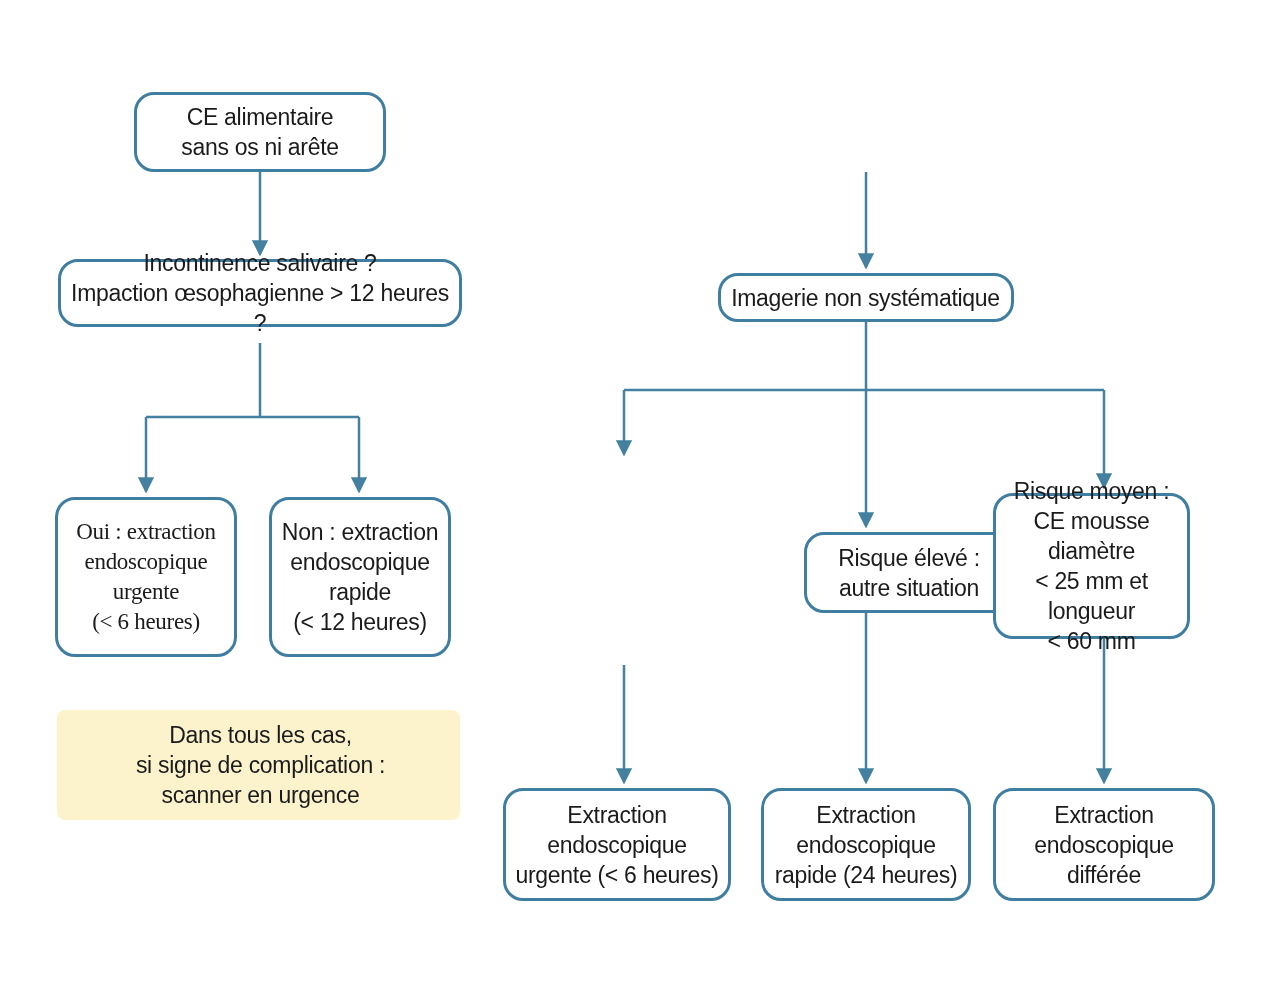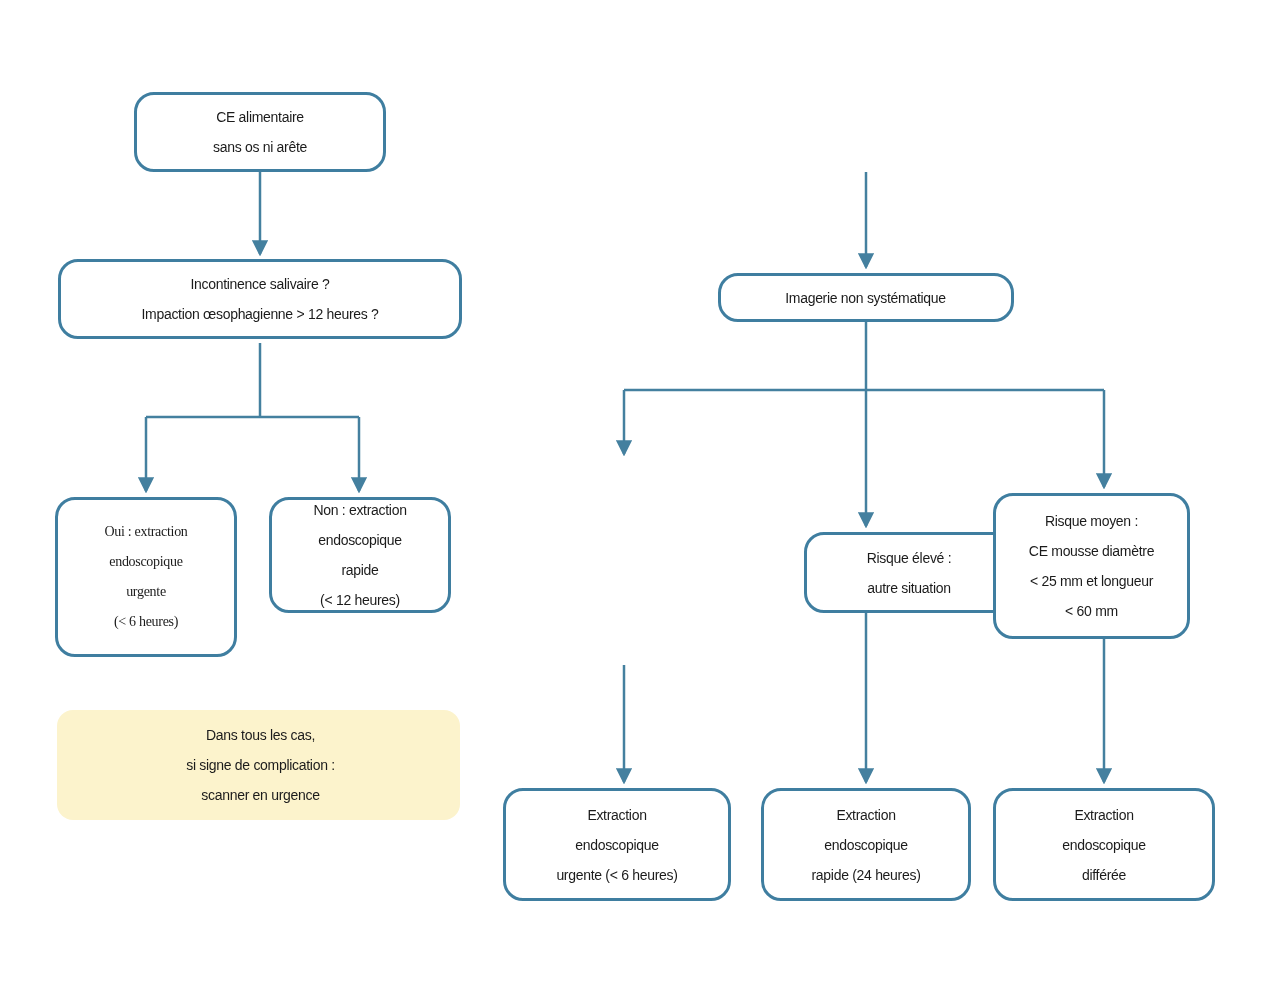--- a/index.html
+++ b/index.html
@@ -13,30 +13,30 @@
     letter-spacing:-0.3px;overflow:hidden;
   }
   .connectors{position:absolute;left:0;top:0;}
   .connectors g{stroke:var(--line);stroke-width:2.5;fill:none;}
   .connectors marker path{fill:var(--line);stroke:none;}
   .node{
     position:absolute;box-sizing:border-box;
     background:#ffffff;border:3px solid var(--border);border-radius:20px;
     display:flex;align-items:center;justify-content:center;
     text-align:center;white-space:pre-line;
-    font-size:14px;line-height:30px;padding:4px 8px;
+    font-size:23px;line-height:30px;padding:4px 8px;
   }
   .note{
-    background:var(--note_fill);border:none;border-radius:16px;padding-left:12px;
+    background:var(--note_fill);border:none;border-radius:8px;padding-left:12px;
   }
   
   #n-root-left   {left:134px;top:92px; width:252px;height:80px;}
-  #n-question    {left:58px; top:259px;width:404px;height:80px;}
+  #n-question    {left:58px; top:259px;width:404px;height:68px;}
   #n-yes         {left:55px; top:497px;width:182px;height:160px;font-family:Liberation Serif, serif;}
-  #n-no          {left:269px;top:497px;width:182px;height:116px;}
+  #n-no          {left:269px;top:497px;width:182px;height:160px;}
   #n-note        {left:57px; top:710px;width:403px;height:110px;}
   #n-root-right  {left:717px;top:92px; width:298px;height:80px;}
   #n-imaging     {left:718px;top:273px;width:296px;height:49px;padding-left:7px;}
   #n-risk-vh     {left:518px;top:460px;width:212px;height:205px;}
   #n-risk-h      {left:804px;top:532px;width:210px;height:81px;}
   #n-risk-m      {left:993px;top:493px;width:197px;height:146px;}
   #n-ext-urgent  {left:503px;top:788px;width:228px;height:113px;}
   #n-ext-rapid   {left:761px;top:788px;width:210px;height:113px;}
   #n-ext-deferred{left:993px;top:788px;width:222px;height:113px;}
 </style>

